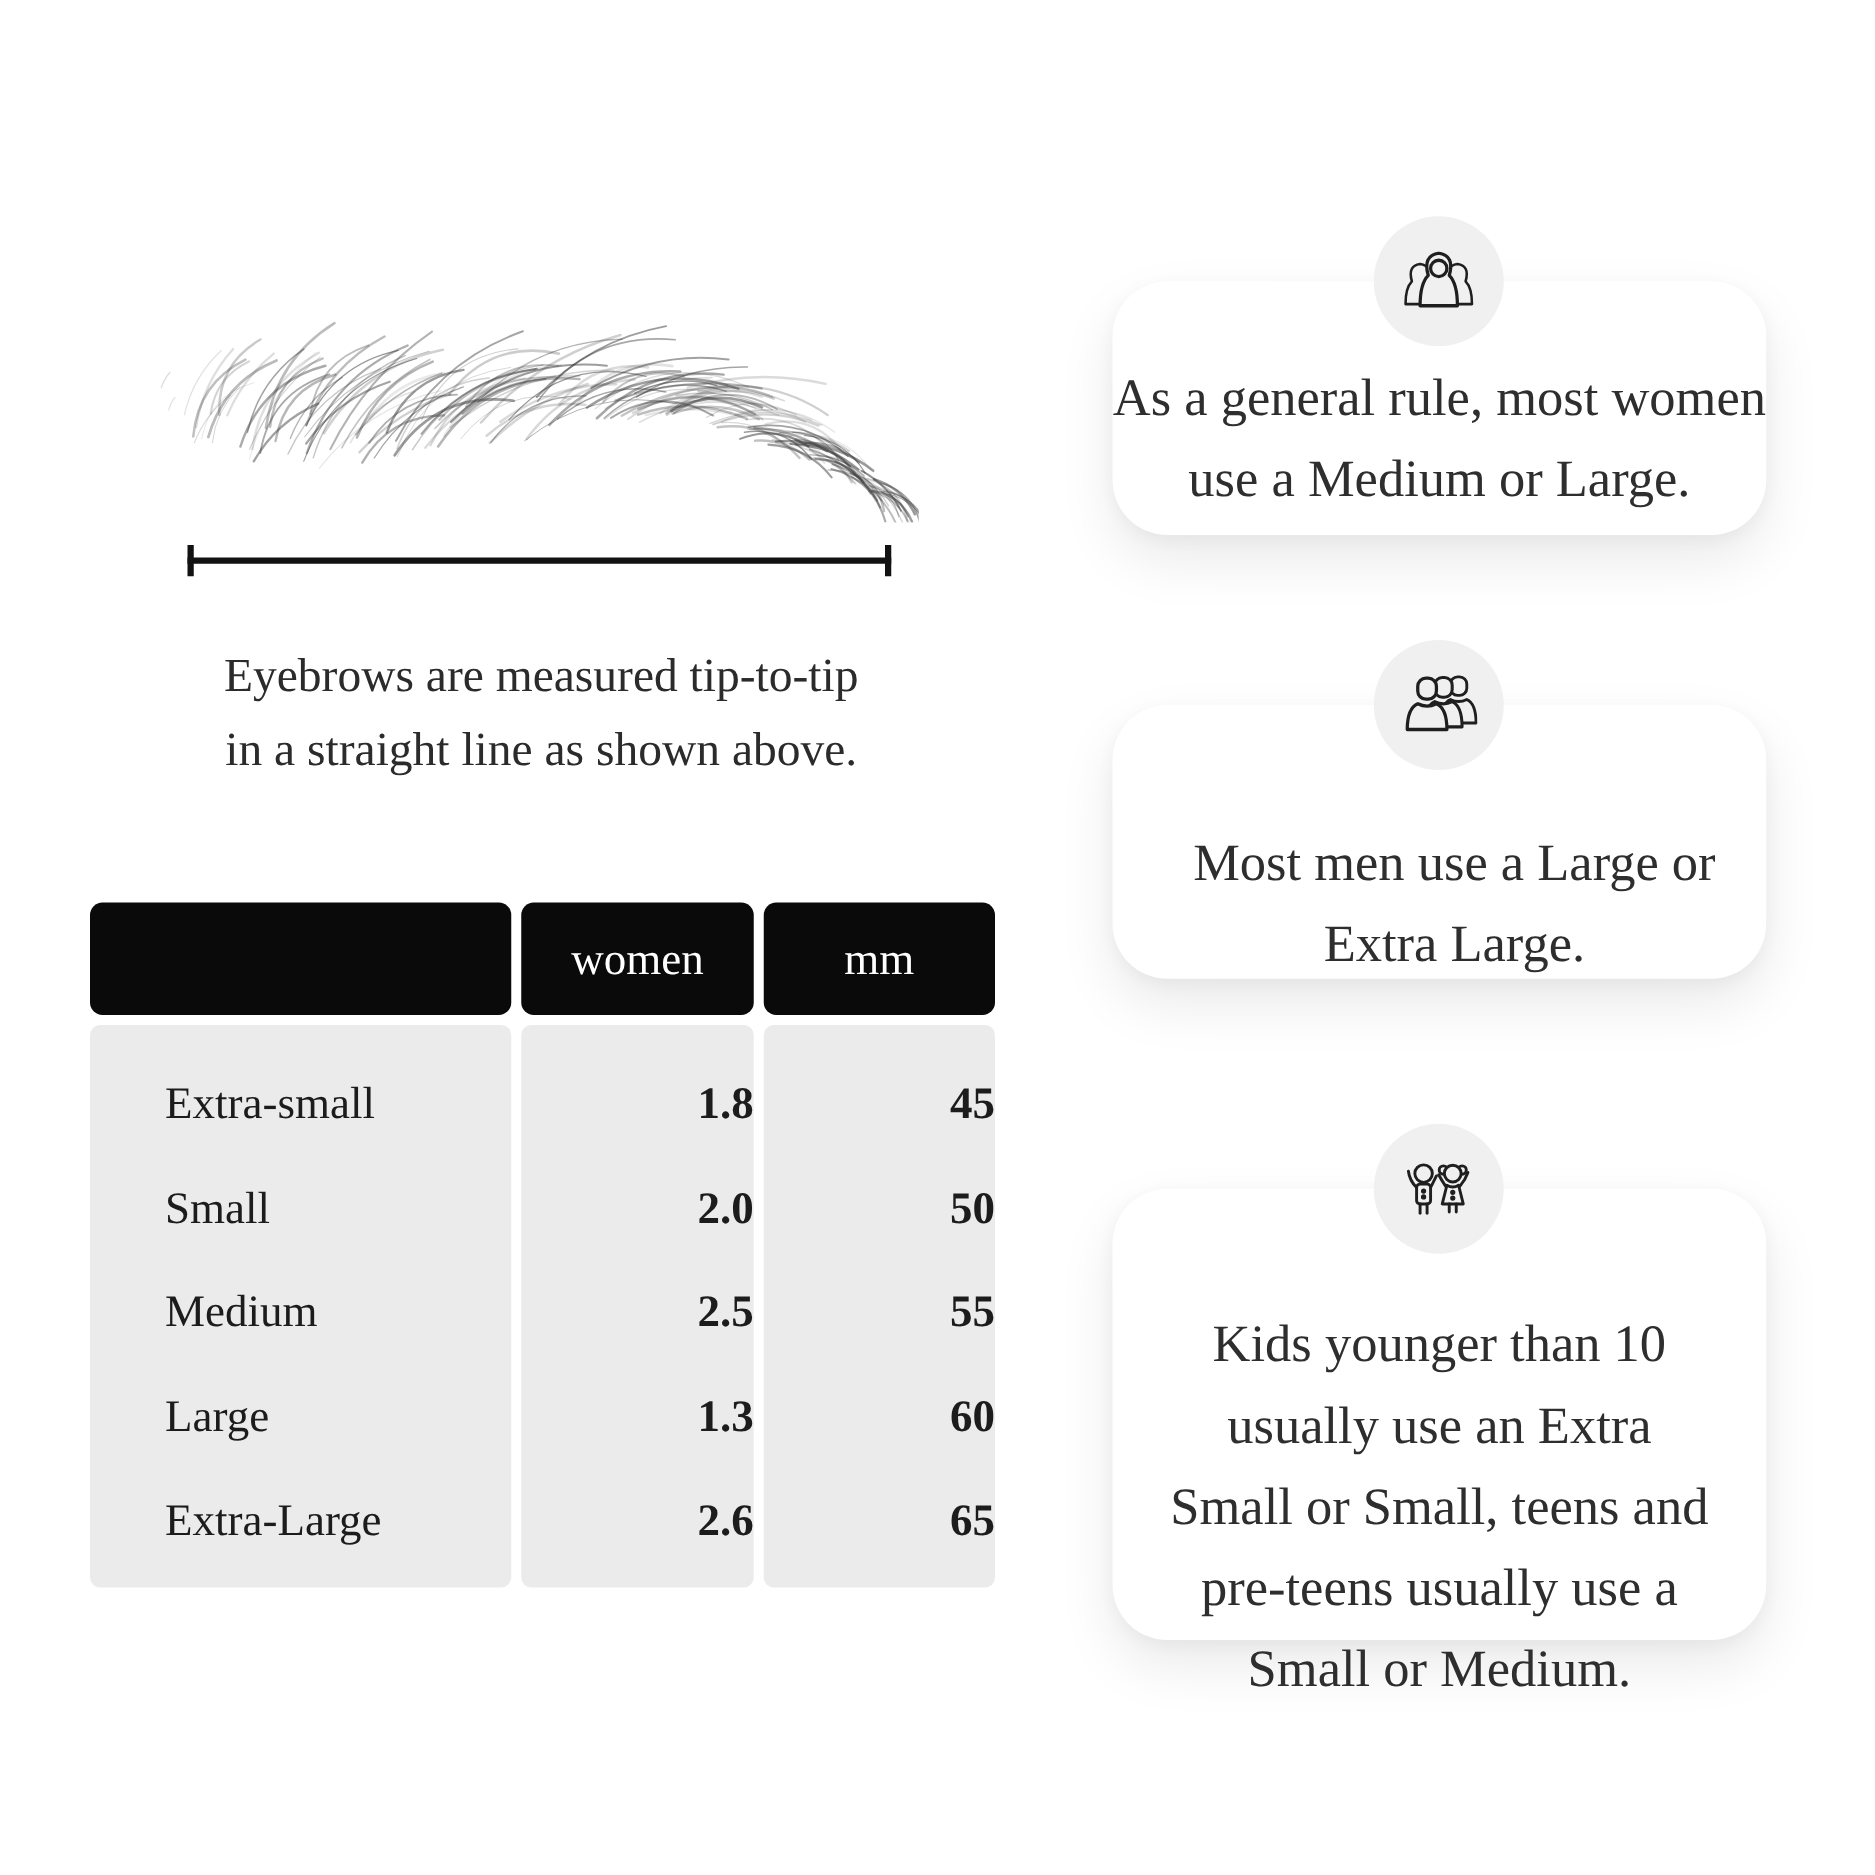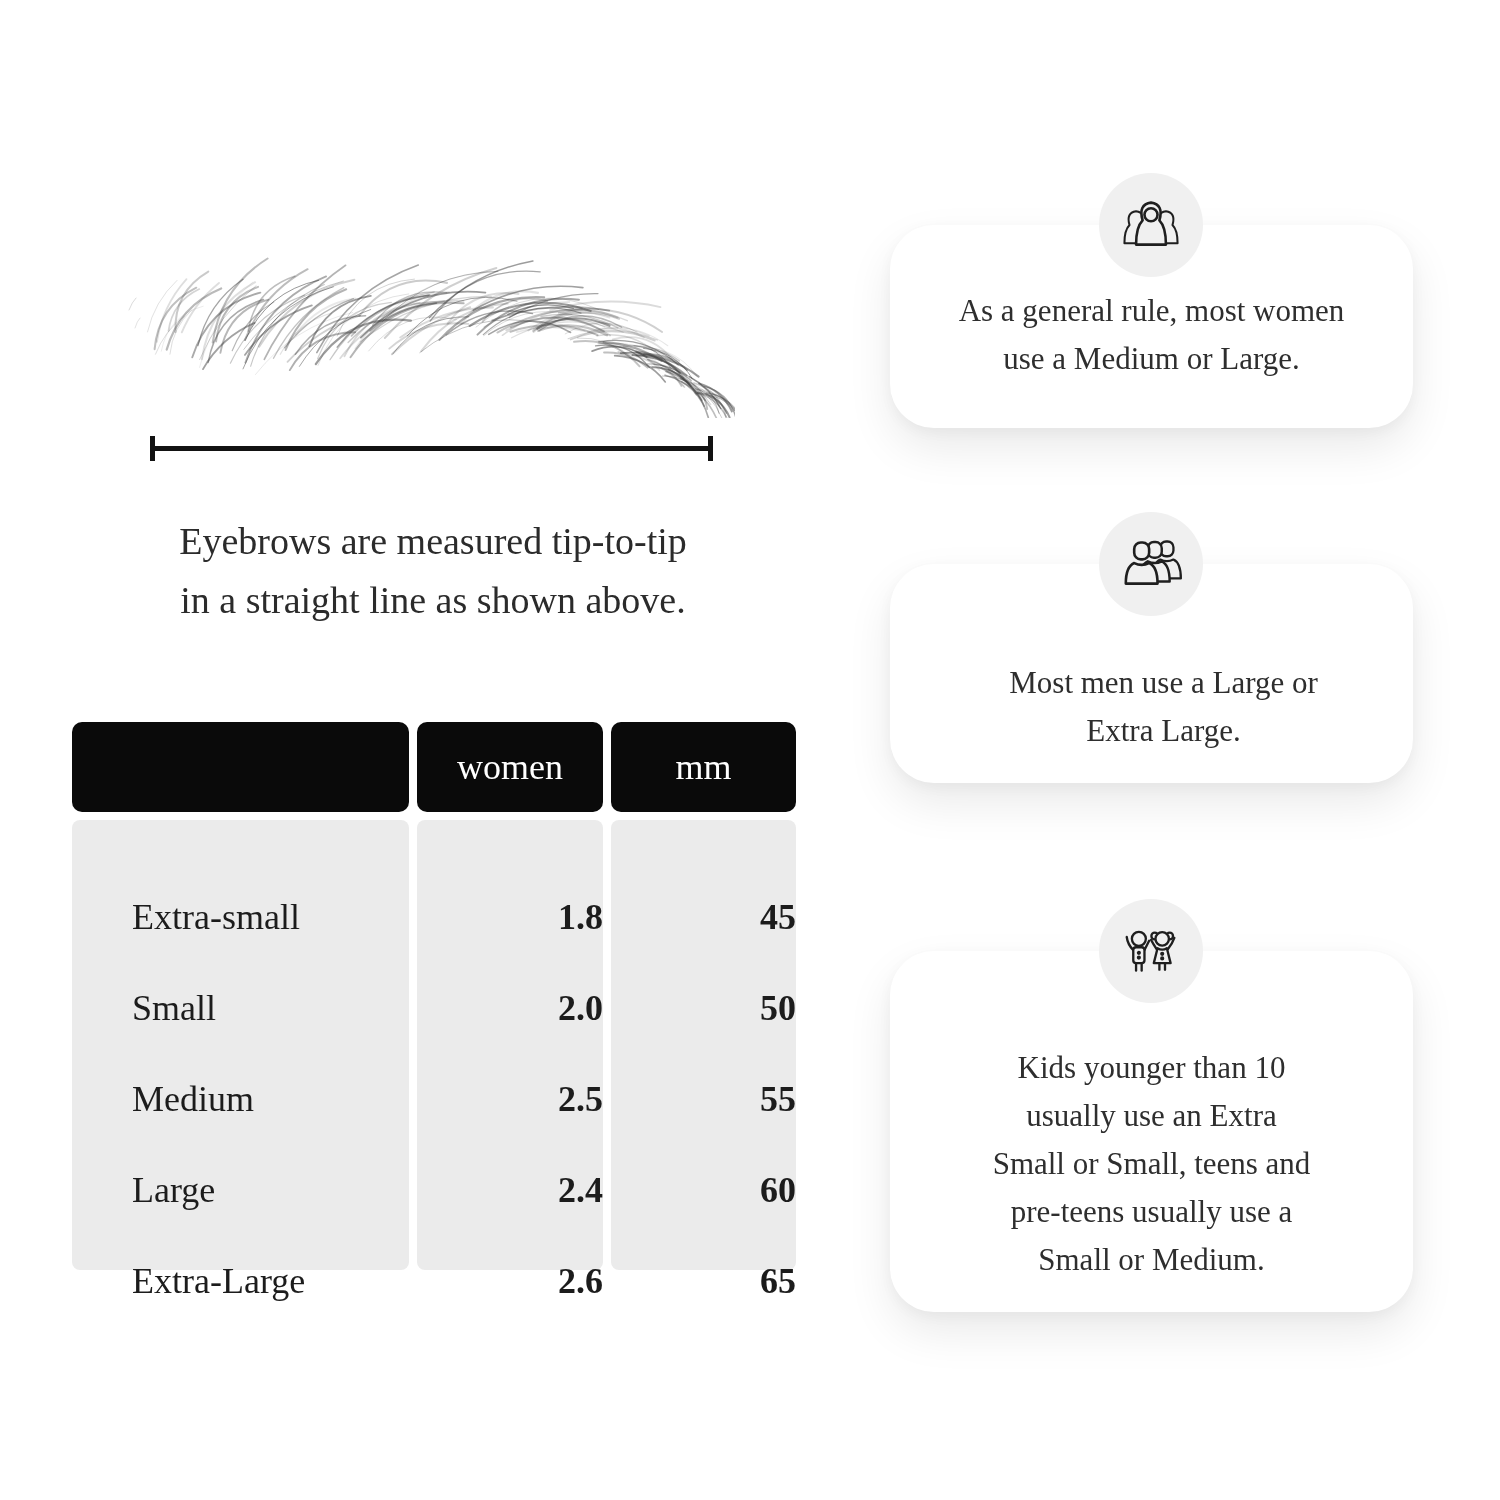--- a/index.html
+++ b/index.html
@@ -26,31 +26,31 @@
   }
   .th{
     background:#0a0a0a;border-radius:10px;color:#ffffff;
     display:flex;align-items:center;justify-content:center;font-size:36px;
   }
   .tcol{
     background:#ebebeb;border-radius:8px;
     display:flex;flex-direction:column;justify-content:space-between;
     padding:34px 0 26px 0;box-sizing:border-box;
   }
-  .cell{height:56px;line-height:56px;font-size:36px;color:#1c1c1c;margin-top:35px;}
+  .cell{height:56px;line-height:56px;font-size:36px;color:#1c1c1c;}
   .tcol-names .cell{padding-left:60px;}
   .tcol-nums .cell{text-align:right;font-weight:bold;}
   
   .card{
     position:absolute;left:890px;width:523px;background:#ffffff;border-radius:44px;
     box-shadow:0 20px 45px rgba(0,0,0,0.085),0 4px 14px rgba(0,0,0,0.04);
     box-sizing:border-box;
   }
   .card-text{
-    white-space:pre-line;text-align:center;font-size:31px;line-height:1.55;color:#2e2e2e;
+    white-space:pre-line;text-align:center;font-size:42px;line-height:1.55;color:#2e2e2e;
     margin:0 auto;
   }
   .card-women{top:225px;height:203px;padding-top:62px;}
   .card-men{top:564px;height:219px;padding-top:95px;padding-left:24px;}
   .card-kids{top:951px;height:361px;padding-top:93px;}
   .icon-circle{
     position:absolute;left:1099px;width:104px;height:104px;border-radius:50%;
     background:#f0f0f0;display:flex;align-items:center;justify-content:center;
   }
   .circle-women{top:173px;}
@@ -250,21 +250,21 @@
       <div class="cell">Extra-small</div>
       <div class="cell">Small</div>
       <div class="cell">Medium</div>
       <div class="cell">Large</div>
       <div class="cell">Extra-Large</div>
     </div>
     <div class="tcol tcol-nums">
       <div class="cell">1.8</div>
       <div class="cell">2.0</div>
       <div class="cell">2.5</div>
-      <div class="cell">2.4</div>
+      <div class="cell">1.3</div>
       <div class="cell">2.6</div>
     </div>
     <div class="tcol tcol-nums">
       <div class="cell">45</div>
       <div class="cell">50</div>
       <div class="cell">55</div>
       <div class="cell">60</div>
       <div class="cell">65</div>
     </div>
   </div>

